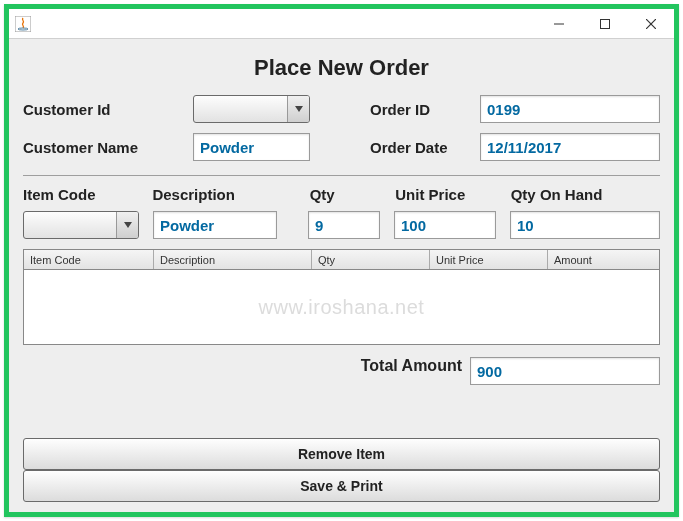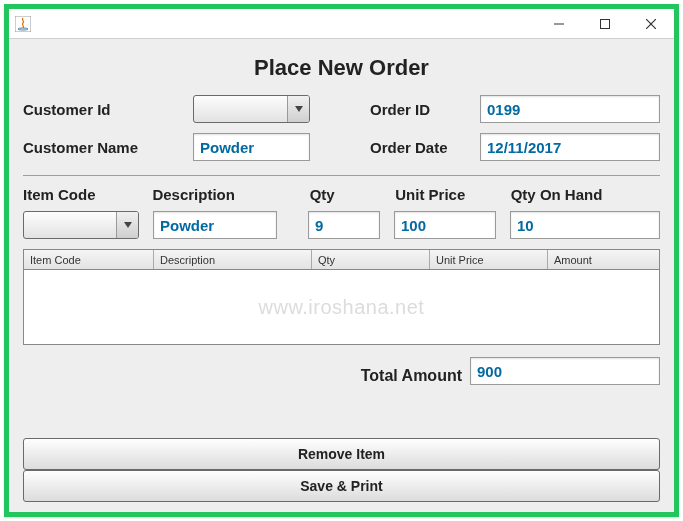--- a/index.html
+++ b/index.html
@@ -159,21 +159,21 @@
     left: 50%;
     transform: translate(-50%, -50%);
     color: #dcdcdc;
     font-size: 20px;
     font-family: Arial, sans-serif;
     letter-spacing: 0.5px;
     pointer-events: none;
   }
   .total-row {
     display: flex;
-    align-items: flex-end;
+    align-items: flex-start;
     justify-content: flex-end;
     margin-bottom: 20px;
   }
   .total-row .lbl { font-size: 16px; margin-right: 8px; }
   .btn-row {
     display: flex;
     justify-content: flex-end;
     margin-top: auto;
     flex-direction: column;
   }

